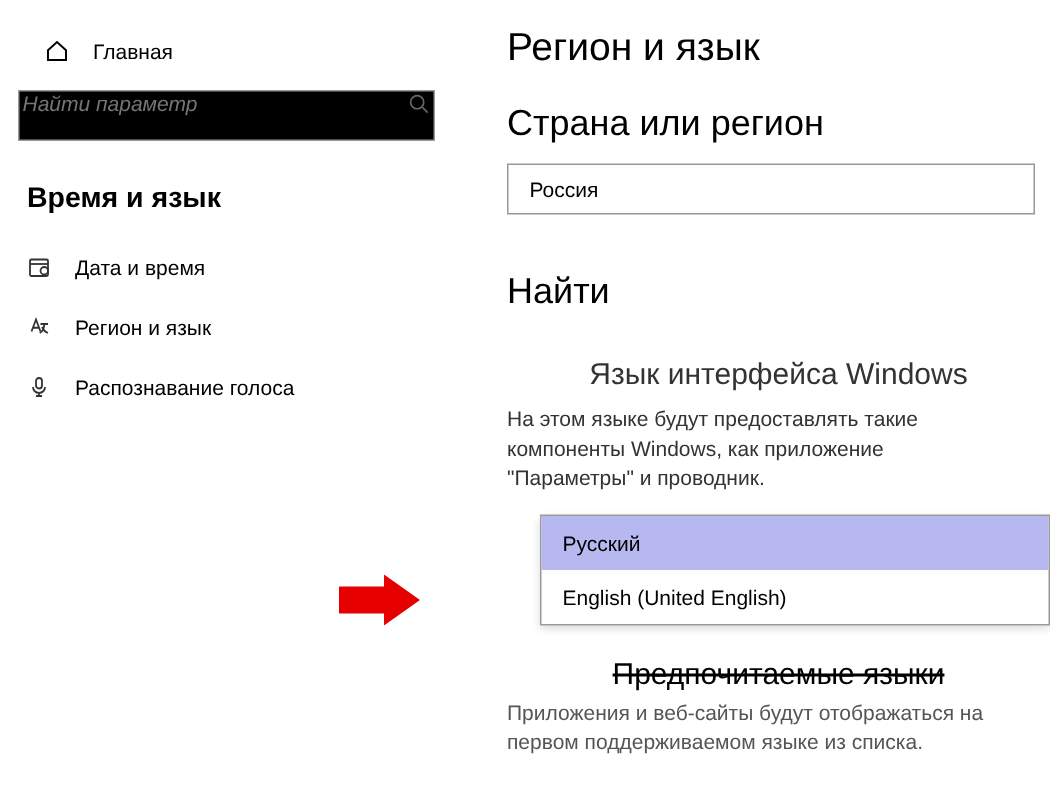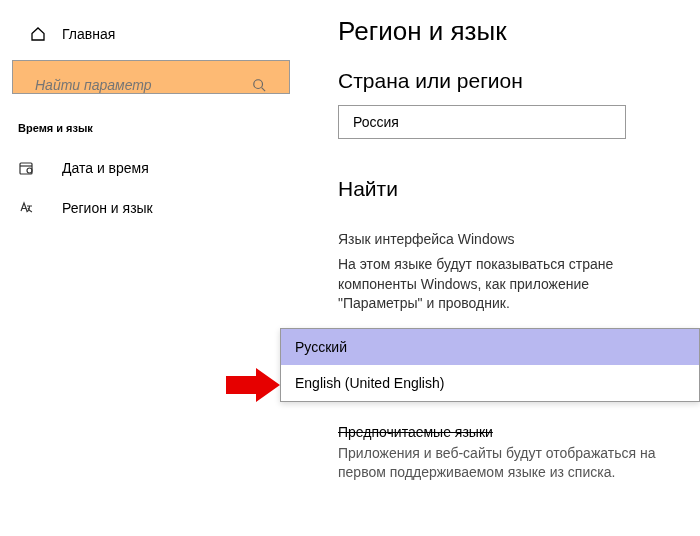--- a/index.html
+++ b/index.html
@@ -29,88 +29,88 @@
   }
   .home-icon {
     width: 16px; height: 16px;
     display: inline-flex; align-items: center; justify-content: center;
   }
   .search-wrap {
     margin: 6px 12px 18px 12px;
     border: 1px solid #999;
     height: 34px;
     display: flex;
-    align-items: flex-end;
-    padding: 0 22px;
-    background: #fdba74;
+    align-items: flex-start;
+    padding: 0 2px;
+    background: #000000;
   }
   .search-wrap input {
     border: none;
     outline: none;
     flex: 1;
     font-size: 14px;
     font-style: italic;
     color: #666;
     background: transparent;
   }
   .search-icon {
     width: 16px; height: 16px; color: #666;
     display: inline-flex; align-items: center; justify-content: center;
   }
   .section-title {
     font-weight: 600;
     padding: 10px 18px 14px 18px;
-    font-size: 11px;
+    font-size: 19px;
   }
   .nav-item {
     display: flex;
     align-items: flex-end;
-    gap: 28px;
+    gap: 16px;
     padding: 12px 18px;
     cursor: pointer;
   }
   .nav-icon {
     width: 16px; height: 16px; color: #333;
     display: inline-flex; align-items: center; justify-content: center;
     flex-shrink: 0;
   }
   .content {
     flex: 1;
     padding: 16px 0 0 36px;
     position: relative;
   }
   .page-title {
     font-size: 26px;
     font-weight: 400;
     margin-bottom: 22px;
   }
   .subheading {
-    font-size: 21px;
+    font-size: 24px;
     font-weight: 400;
     margin-bottom: 12px;
   }
   .description {
     font-size: 14px;
     color: #333;
     line-height: 1.4;
     margin-bottom: 14px;
     max-width: 330px;
   }
   .dropdown-field {
     border: 1px solid #999;
     padding: 8px 14px;
-    width: 288px;
+    width: 352px;
     background: #fff;
     margin-bottom: 38px;
     cursor: pointer;
   }
   .dropdown-open {
     position: absolute;
     right: 0;
-    width: 420px;
+    width: 340px;
     border: 1px solid #999;
     background: #fff;
     box-shadow: 0 2px 6px rgba(0,0,0,0.15);
   }
   .dropdown-option {
     padding: 10px 14px;
     cursor: pointer;
   }
   .dropdown-option.selected {
     background: #b8b8f0;
@@ -122,23 +122,24 @@
   }
   .arrow svg { display: block; }
   .muted-partial {
     color: #555;
     font-size: 14px;
     margin-top: 4px;
     max-width: 330px;
     line-height: 1.4;
   }
   .partial-heading {
-    font-size: 14px;
+    font-size: 20px;
     color: #333;
     margin-top: 6px;
+    text-align: center;
   }
 </style>
 </head>
 <body>
 
 <div class="sidebar">
   <div class="home-row">
     <span class="home-icon">
       <svg width="16" height="16" viewBox="0 0 16 16" fill="none" stroke="currentColor" stroke-width="1.3">
         <path d="M2 7.5 L8 2 L14 7.5 V14 H2 Z"></path>
@@ -173,35 +174,44 @@
   <div class="nav-item">
     <span class="nav-icon">
       <svg width="16" height="16" viewBox="0 0 16 16" fill="none" stroke="currentColor" stroke-width="1.2">
         <path d="M3 11 L6 3 L9 11 M4 8.5 H8"></path>
         <path d="M9 6 h5 M11.5 6 c0 3 -1 5 -3 6 M10 8 c1 2 2.5 3.5 4 4"></path>
       </svg>
     </span>
     <span>Регион и язык</span>
   </div>
 
+  <div class="nav-item">
+    <span class="nav-icon">
+      <svg width="16" height="16" viewBox="0 0 16 16" fill="none" stroke="currentColor" stroke-width="1.2">
+        <rect x="6" y="2" width="4" height="7" rx="2"></rect>
+        <path d="M4 8 a4 4 0 0 0 8 0 M8 12 v2 M6 14 h4"></path>
+      </svg>
+    </span>
+    <span>Распознавание голоса</span>
+  </div>
 </div>
 
 <div class="content">
   <div class="page-title">Регион и язык</div>
 
   <div class="subheading">Страна или регион</div>
   <div class="dropdown-field">
     <span>Россия</span>
   </div>
 
   <div class="subheading">Найти</div>
   <div style="height:12px"></div>
   <div class="partial-heading">Язык интерфейса Windows</div>
   <div style="height:8px"></div>
-  <div class="description">На этом языке будут показываться стране компоненты Windows, как приложение "Параметры" и проводник.</div>
+  <div class="description">На этом языке будут предоставлять такие компоненты Windows, как приложение "Параметры" и проводник.</div>
 
   <div style="position:relative; height:90px;">
     <div class="dropdown-open" style="top:0;">
       <div class="dropdown-option selected">
         <span>Русский</span>
       </div>
       <div class="dropdown-option">
         <span>English (United English)</span>
       </div>
     </div>

